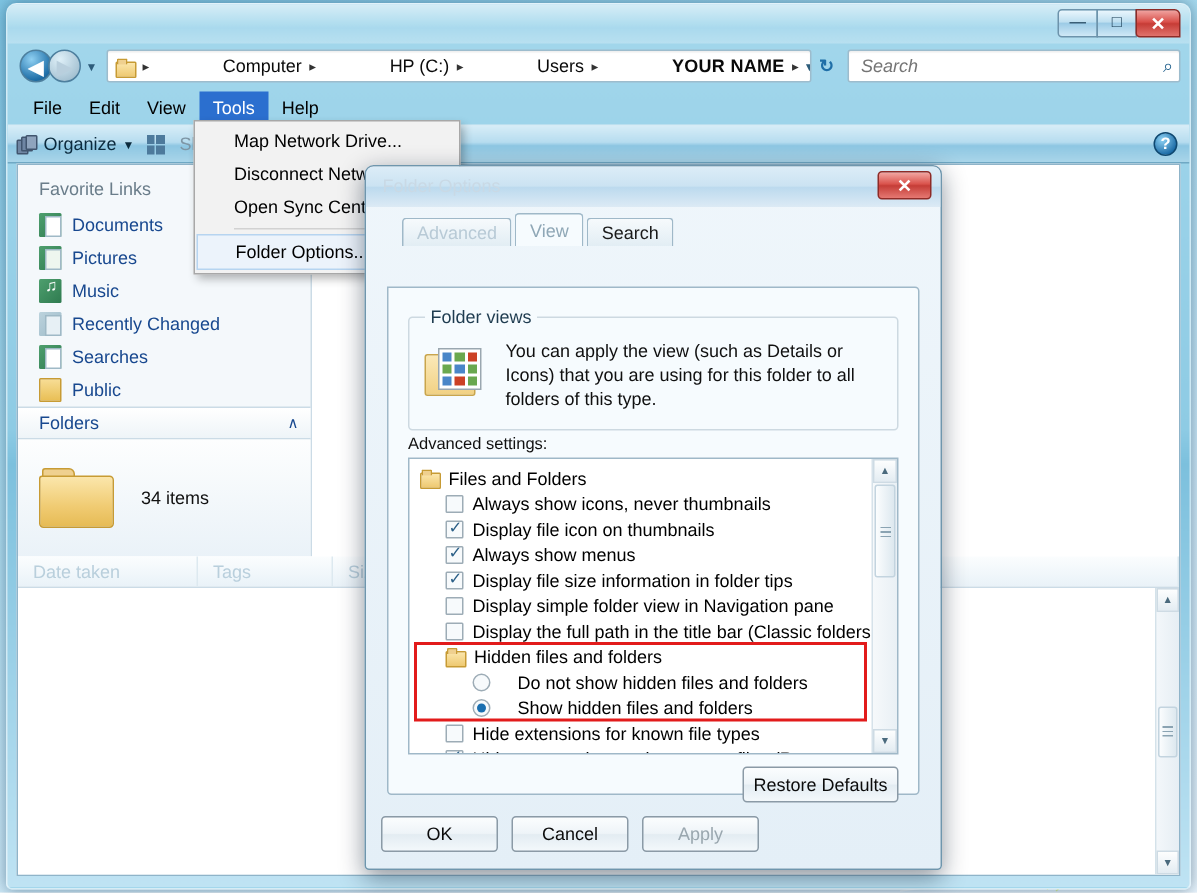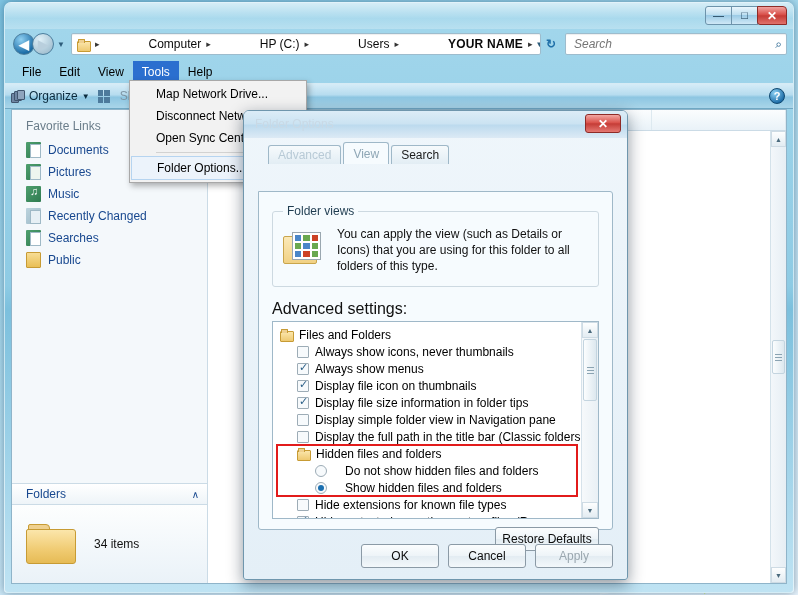--- a/index.html
+++ b/index.html
@@ -118,21 +118,21 @@
     margin-left:auto; margin-right:8px; width:16px;height:16px;border-radius:50%;
     background: radial-gradient(circle at 35% 30%, #8fd3f5, #1c6ba6 75%);
     border:1px solid #0f4870; color:#fff; font-size:11px; font-weight:bold;
     display:flex;align-items:center;justify-content:center;
   }
 
   
   #content {
     position:absolute; left:6px; top:106px; right:6px; bottom:8px;
     background:#fff; border:1px solid #8fb4c9;
-    display:flex; overflow:hidden;
+    display:flex; overflow:hidden;flex-direction:column;
   }
   #sidebar {
     width:196px; background:#f4f8fb; border-right:1px solid #cbdbe6;
     display:flex; flex-direction:column;
   }
   #favhdr { padding:9px 0 6px 14px; color:#6a7d8a; font-size:12px; }
   .favitem { display:flex; align-items:center; gap:7px; padding:3px 0 3px 14px; }
   .favitem span.lbl { color:#18488f; font-size:12px; }
   .ficon { width:15px;height:16px;position:relative;flex:0 0 15px;}
   .ficon .bk{position:absolute;inset:0;border-radius:1px;}
@@ -254,21 +254,21 @@
     font-size:12px; padding:4px 0; min-width:118px; text-align:center;
     border:1px solid #8b9aa6; border-radius:3px;
     background: linear-gradient(180deg,#fbfdfe,#eef4f8 48%, #e3ecf2 52%, #f3f8fb);
     color:#0b0b0b;
   }
   .btn.focus { border:2px solid #3c9ad8; padding:3px 0; box-shadow:0 0 2px #8ccdf0 inset; }
   .btn.small { min-width:104px; }
   .btn.dlgbtn { min-width:78px; }
   .btn.disabled { color:#9aa7af; }
 
-  #advlabel { margin-top:13px; font-size:16px; color:#101010; }
+  #advlabel { margin-top:3px; font-size:11px; color:#101010; }
   #advbox {
     margin-top:3px; height:198px; background:#fff; border:1px solid #9fb8c8;
     position:relative; overflow:hidden;
   }
   #advlist { position:absolute; left:0;top:0; right:17px; top:0; bottom:0; padding:4px 0 0 0; }
   .arow { display:flex; align-items:center; gap:6px; height:17px; padding-left:7px; font-size:12px; white-space:nowrap;}
   .arow.child { padding-left:24px; }
   .arow.child2 { padding-left:42px;gap:18px; }
   .folderglyph { width:13px;height:11px;flex:0 0 13px; position:relative; }
   .folderglyph:before{content:"";position:absolute;left:0;top:2px;width:12px;height:9px;
@@ -280,21 +280,21 @@
   .rdo.checked:after{ content:""; position:absolute; left:2px;top:2px;width:6px;height:6px;border-radius:50%;background:#1a6fb0;}
   #redbox {
     position:absolute; left:3px; right:20px; border:2px solid #e21b1b; pointer-events:none;
   }
   #advscroll {
     position:absolute; right:0; top:0; bottom:0; width:17px;
     background:linear-gradient(90deg,#f6f9fb,#e9f0f5); border-left:1px solid #d6e2ea;
     display:flex; flex-direction:column;
   }
   #restorerow { display:flex; justify-content:flex-end; margin-top:8px; }
-  #dlgfooter { position:absolute; left:23px; right:14px; bottom:11px; display:flex; justify-content:flex-end; gap:9px; }
+  #dlgfooter { position:absolute; left:10px; right:14px; bottom:11px; display:flex; justify-content:flex-start; gap:9px; }
 </style>
 </head>
 <body>
 
 <div id="desktop">
   <svg id="swoosh" viewBox="0 0 220 150">
     <g stroke="#ffffff" stroke-opacity=".75" fill="none">
       <path d="M10 140 C70 130 140 90 205 30"></path>
       <path d="M14 143 C76 134 146 96 208 38"></path>
       <path d="M18 146 C82 138 152 102 211 46"></path>
@@ -516,25 +516,25 @@
             <span class="folderglyph"></span>
             <span>Files and Folders</span>
           </div>
 
           <div class="arow child">
             <span class="cbx"></span>
             <span>Always show icons, never thumbnails</span>
           </div>
           <div class="arow child">
             <span class="cbx checked"></span>
+            <span>Display file icon on thumbnails</span>
+          </div>
+          <div class="arow child">
+            <span class="cbx checked"></span>
             <span>Always show menus</span>
-          </div>
-          <div class="arow child">
-            <span class="cbx checked"></span>
-            <span>Display file icon on thumbnails</span>
           </div>
           <div class="arow child">
             <span class="cbx checked"></span>
             <span>Display file size information in folder tips</span>
           </div>
           <div class="arow child">
             <span class="cbx"></span>
             <span>Display simple folder view in Navigation pane</span>
           </div>
           <div class="arow child">

